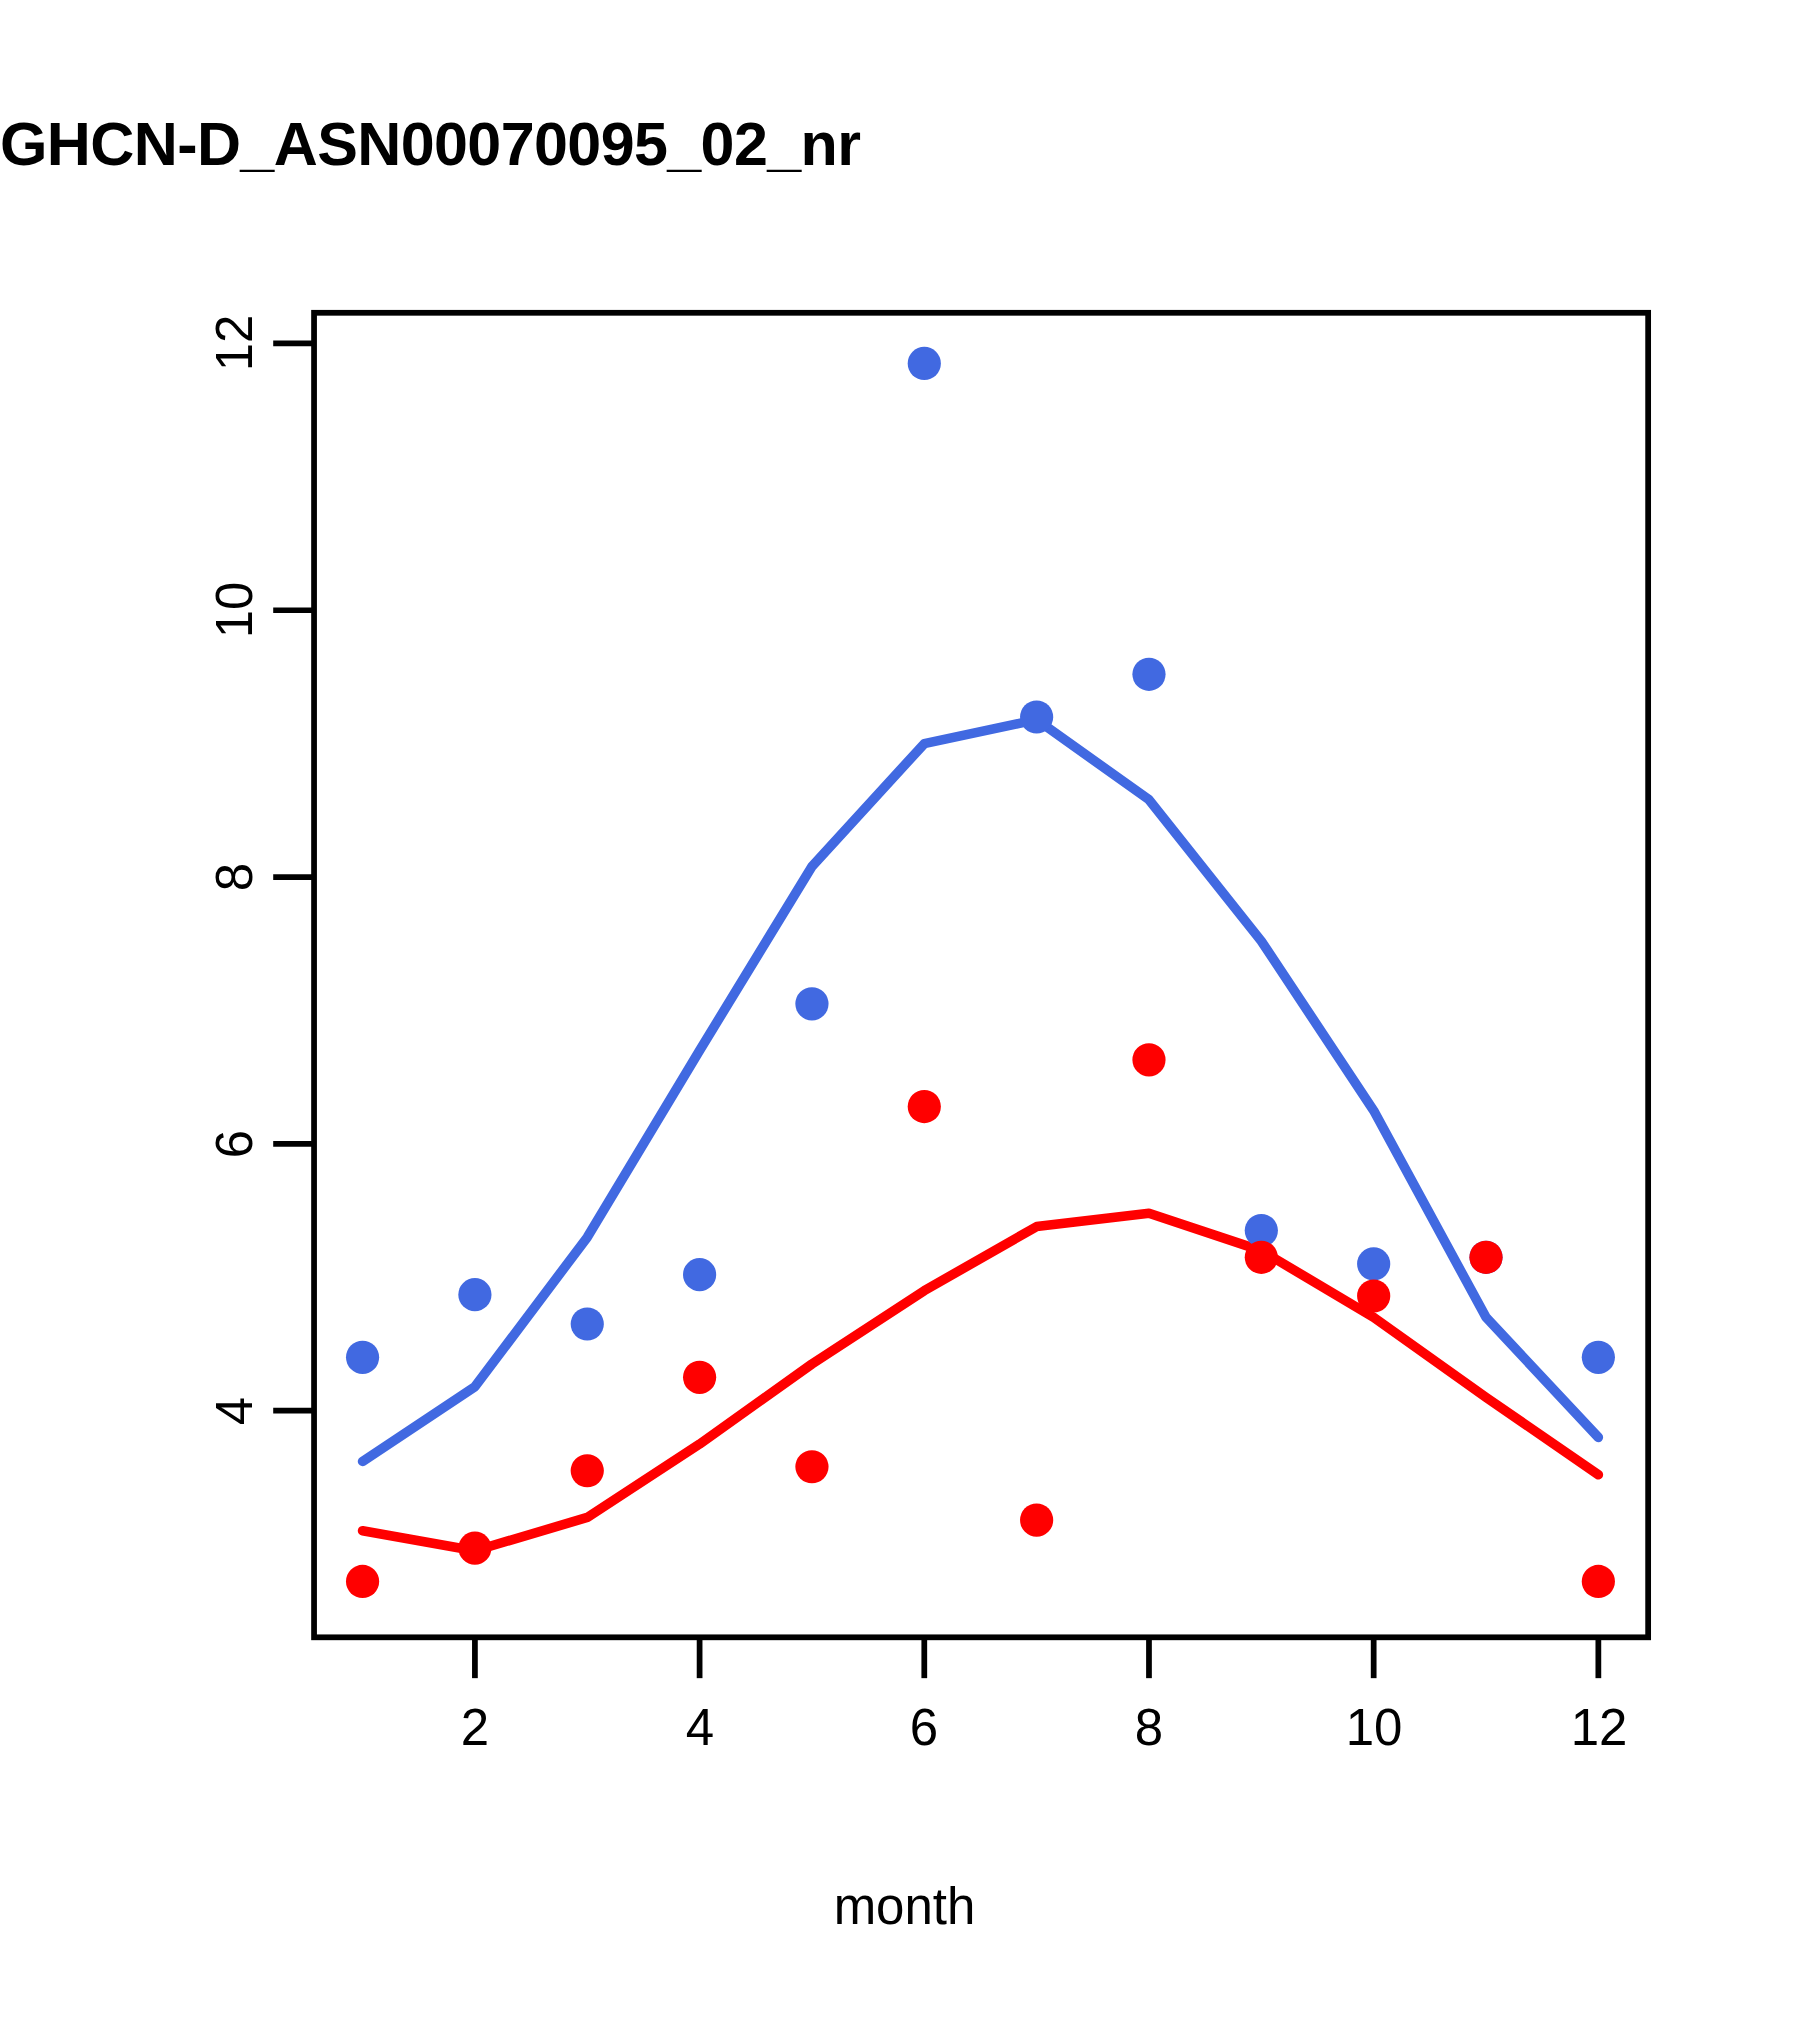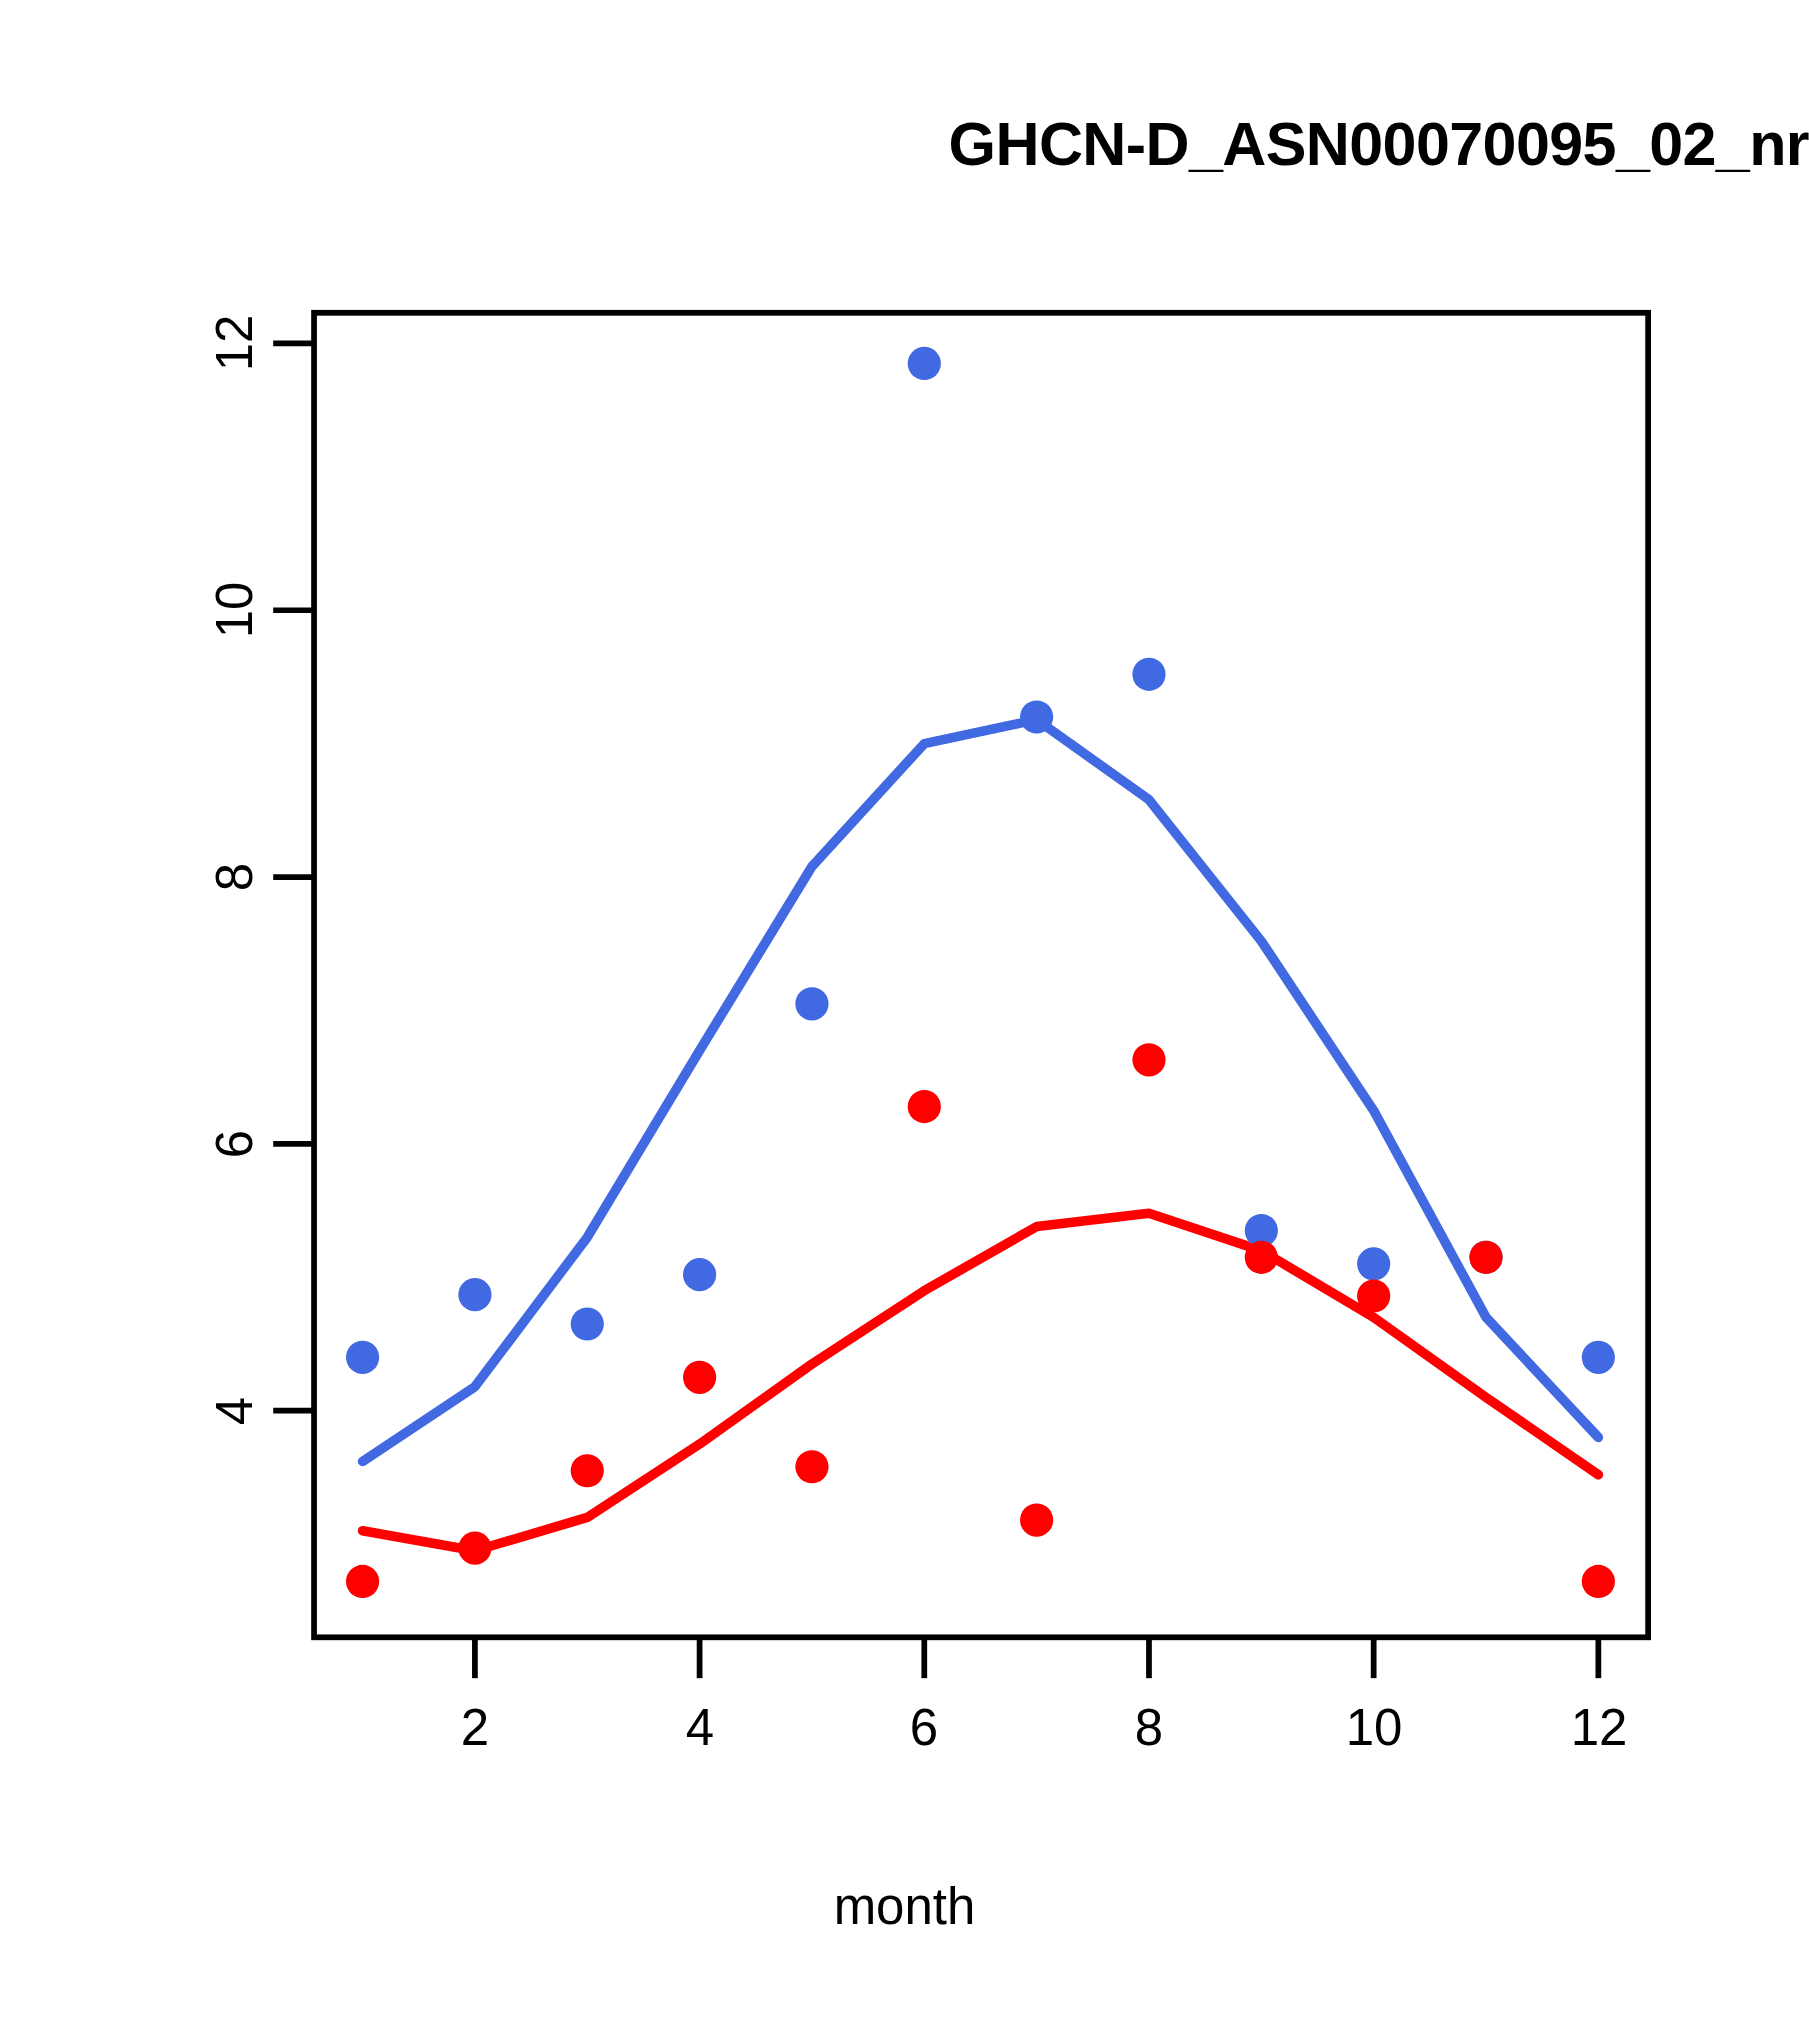--- a/index.html
+++ b/index.html
@@ -13,27 +13,26 @@
   }
   #figure{
     position:absolute;inset:0;
     width:1809px;height:2035px;
     background:#ffffff;
   }
   #chart-title{
     position:absolute;
     left:0;right:0;
     top:109px;
-    text-align:right;
+    text-align:left;
     font-size:61px;
     font-weight:bold;
     letter-spacing:-0.6px;
     font-family:"Liberation Sans", sans-serif;
     white-space:nowrap;
-    padding-left:10px;
   }
   #xlabel{
     position:absolute;
     left:0;right:0;
     top:1877px;
     text-align:center;
     font-size:51px;
     font-family:"Liberation Sans", sans-serif;
   }
   .xtick-label{

